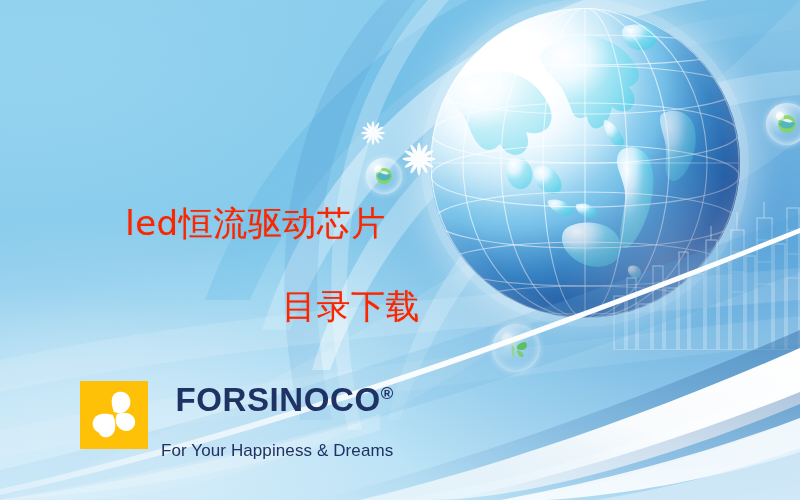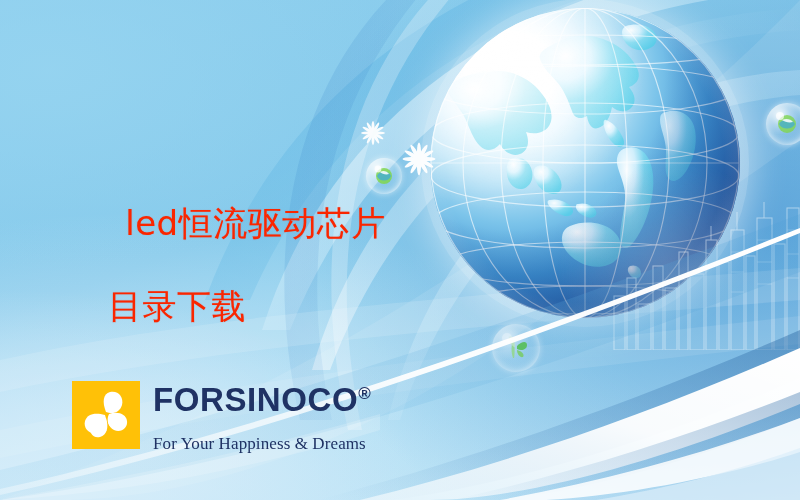--- a/index.html
+++ b/index.html
@@ -114,29 +114,31 @@
     font-size: 34px;
     line-height: 1.22;
     font-weight: 400;
     letter-spacing: 0.5px;
     white-space: pre-wrap;
     text-shadow: 0 0 1px rgba(250,38,0,0.35);
   }
   #headline-line2 {
     display: block;
     margin-left: 28px;
+    text-align: right;
   }
 
   
   #logo {
     position: absolute;
-    left: 72px;
+    left: 80px;
     top: 381px;
     display: flex;
     align-items: flex-start;
+    text-align: right;
   }
   #logo-mark {
     width: 68px;
     height: 68px;
     background: #ffc107;
     flex: 0 0 auto;
   }
   #logo-text {
     margin-left: 13px;
     padding-top: 2px;
@@ -152,25 +154,25 @@
     white-space: nowrap;
   }
   #logo-wordmark .reg {
     font-size: 17px;
     vertical-align: super;
     letter-spacing: 0;
   }
   #logo-tagline {
     display: block;
     color: #1f3264;
-    font-family: Liberation Serif, serif;
+    font-family: Liberation Sans, sans-serif;
     font-size: 17px;
     letter-spacing: 0.1px;
     line-height: 1;
-    margin-top: 19px;
+    margin-top: 26px;
     white-space: nowrap;
   }
 </style>
 </head>
 <body>
 
 <div id="banner">
 
   <div class="layer bg-base"></div>
   <div class="layer bg-deep-right"></div>

